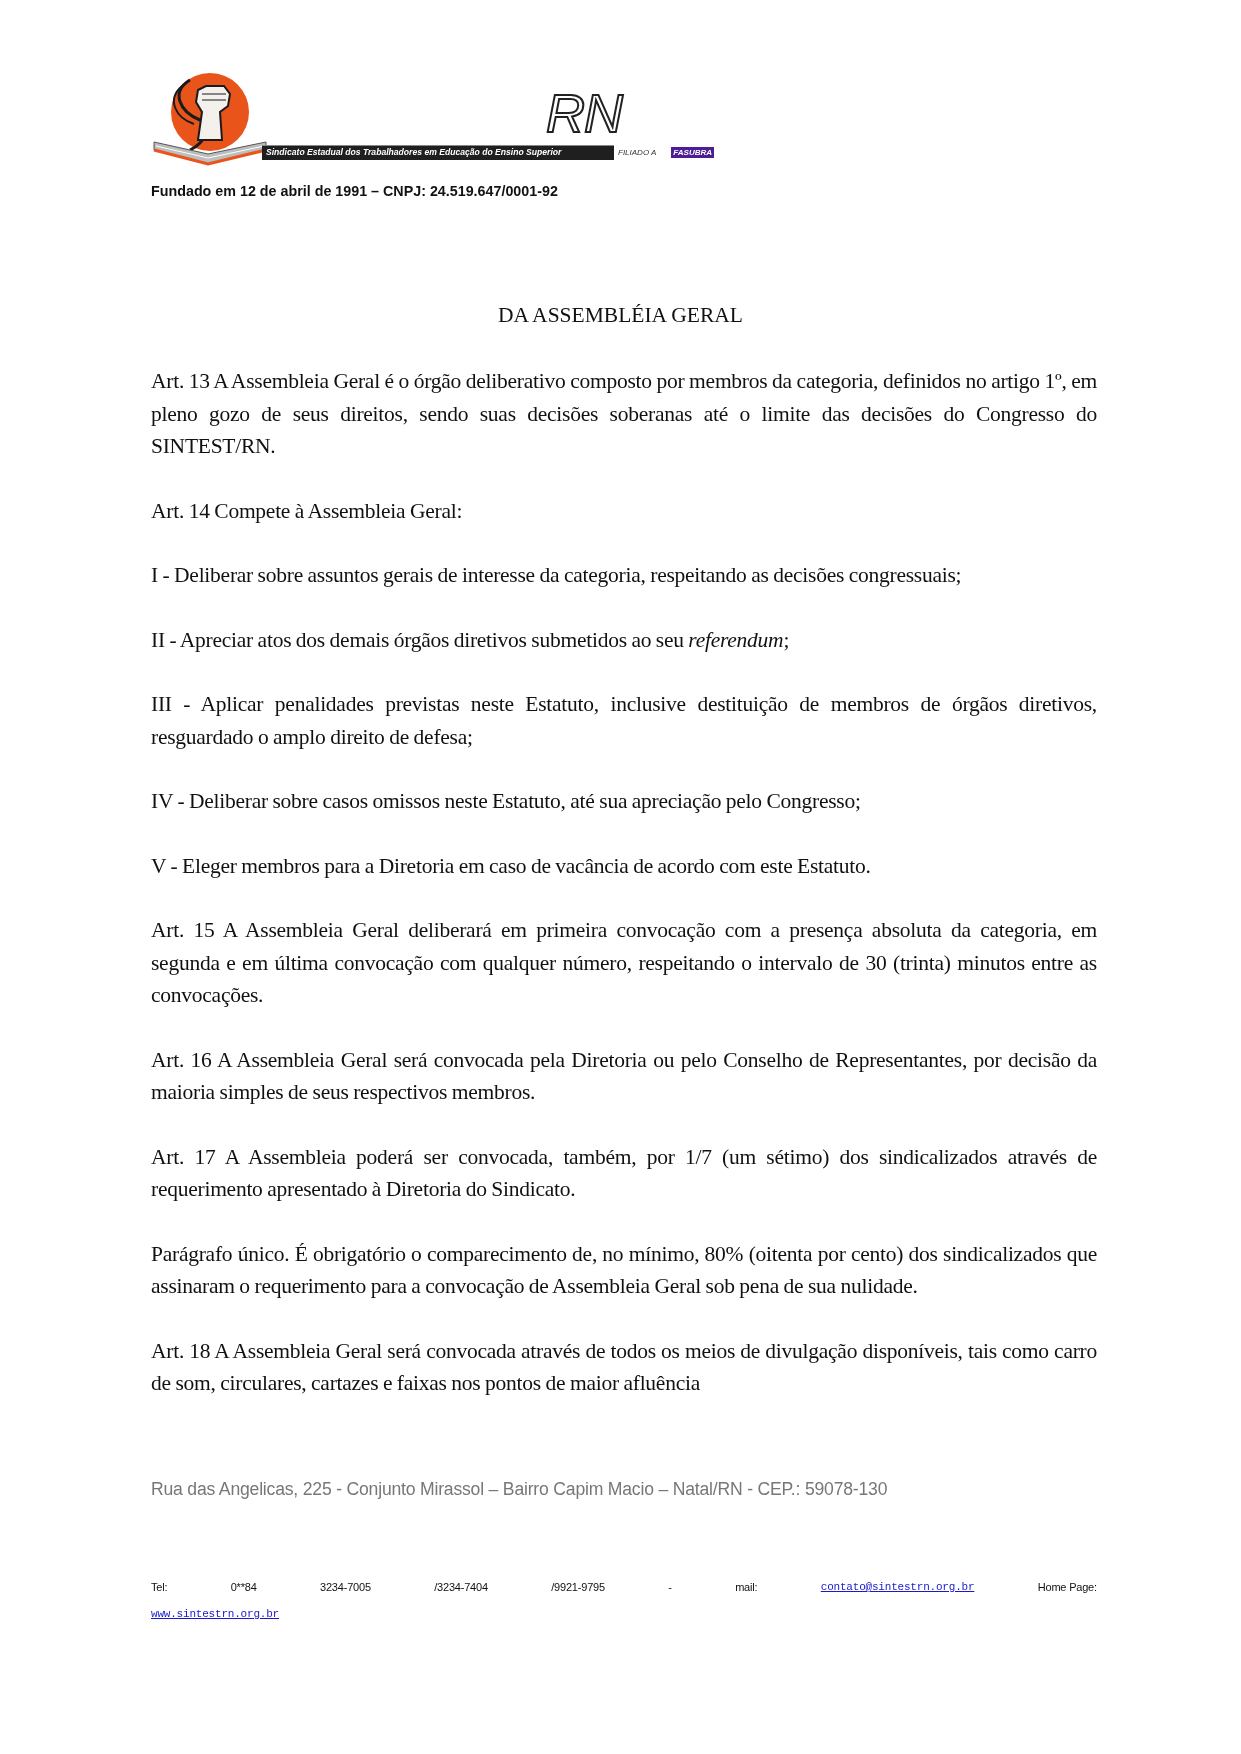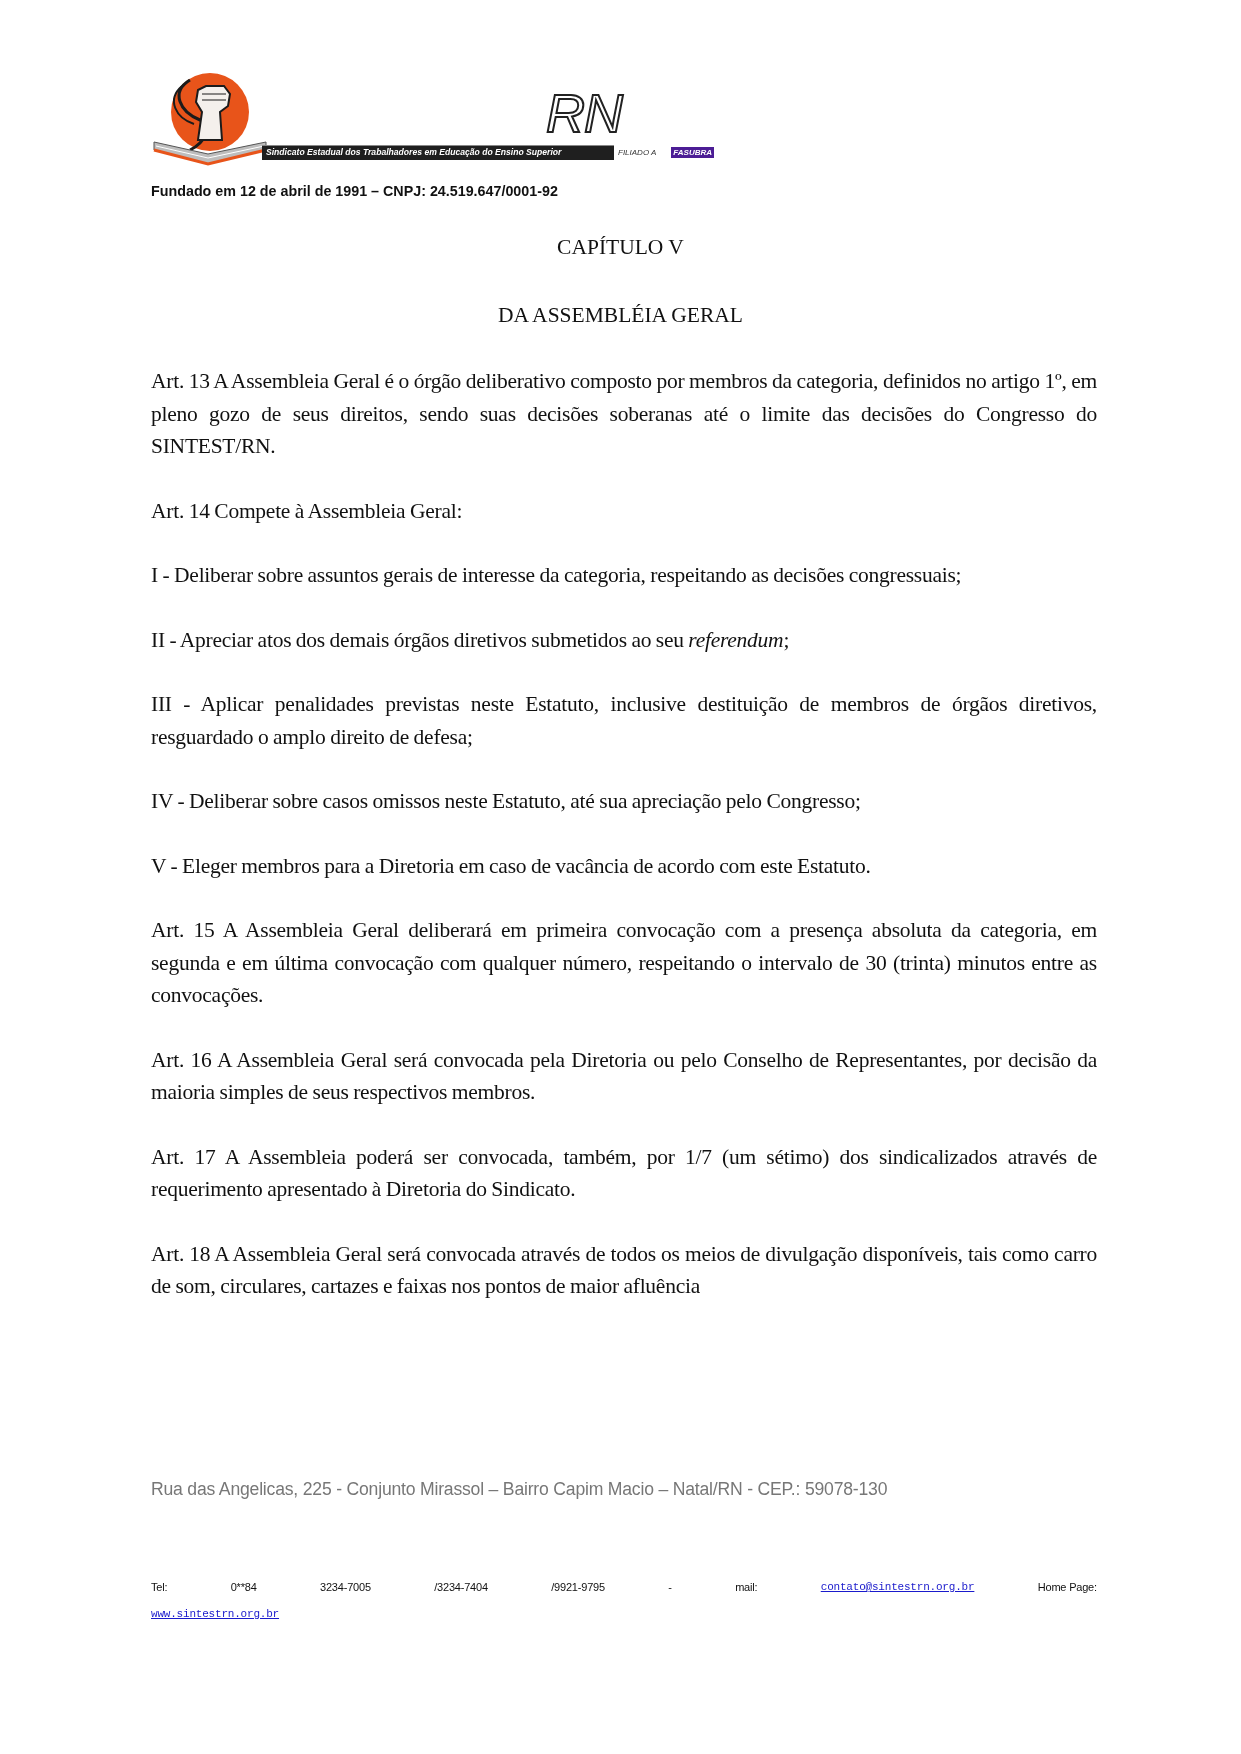--- a/index.html
+++ b/index.html
@@ -74,38 +74,36 @@
     <div class="tagline-bar"></div>
     <div class="tagline">Sindicato Estadual dos Trabalhadores em Educação do Ensino Superior</div>
     <div class="affil">
       <span>FILIADO A</span>
       <span class="affil-badge">FASUBRA</span>
     </div>
   </div>
 
   <div class="founded">Fundado em 12 de abril de 1991 – CNPJ: 24.519.647/0001-92</div>
 
-  <div class="heading h-chapter serif">
-    <span>CAPÍTULO V</span>
-  </div>
   <div class="heading h-title serif">
     <span>DA ASSEMBLÉIA GERAL</span>
   </div>
 
   <div class="content serif">
     <p class="para">Art. 13 A Assembleia Geral é o órgão deliberativo composto por membros da categoria, definidos no artigo 1º, em pleno gozo de seus direitos, sendo suas decisões soberanas até o limite das decisões do Congresso do SINTEST/RN.</p>
     <p class="para">Art. 14 Compete à Assembleia Geral:</p>
     <p class="para">I - Deliberar sobre assuntos gerais de interesse da categoria, respeitando as decisões congressuais;</p>
     <p class="para"><span>II - Apreciar atos dos demais órgãos diretivos submetidos ao seu </span><em>referendum</em><span>;</span></p>
     <p class="para">III - Aplicar penalidades previstas neste Estatuto, inclusive destituição de membros de órgãos diretivos, resguardado o amplo direito de defesa;</p>
     <p class="para">IV - Deliberar sobre casos omissos neste Estatuto, até sua apreciação pelo Congresso;</p>
     <p class="para">V - Eleger membros para a Diretoria em caso de vacância de acordo com este Estatuto.</p>
     <p class="para">Art. 15 A Assembleia Geral deliberará em primeira convocação com a presença absoluta da categoria, em segunda e em última convocação com qualquer número, respeitando o intervalo de 30 (trinta) minutos entre as convocações.</p>
     <p class="para">Art. 16 A Assembleia Geral será convocada pela Diretoria ou pelo Conselho de Representantes, por decisão da maioria simples de seus respectivos membros.</p>
     <p class="para">Art. 17 A Assembleia poderá ser convocada, também, por 1/7 (um sétimo) dos sindicalizados através de requerimento apresentado à Diretoria do Sindicato.</p>
+    <p class="para">Parágrafo único. É obrigatório o comparecimento de, no mínimo, 80% (oitenta por cento) dos sindicalizados que assinaram o requerimento para a convocação de Assembleia Geral sob pena de sua nulidade.</p>
     <p class="para">Art. 18 A Assembleia Geral será convocada através de todos os meios de divulgação disponíveis, tais como carro de som, circulares, cartazes e faixas nos pontos de maior afluência</p>
   </div>
 
   <div class="footer-address">Rua das Angelicas, 225 - Conjunto Mirassol – Bairro  Capim Macio – Natal/RN - CEP.: 59078-130</div>
 
   <div class="footer-contact">
     <div class="row1">
       <span>Tel:</span>
       <span>0**84</span>
       <span>3234-7005</span>

